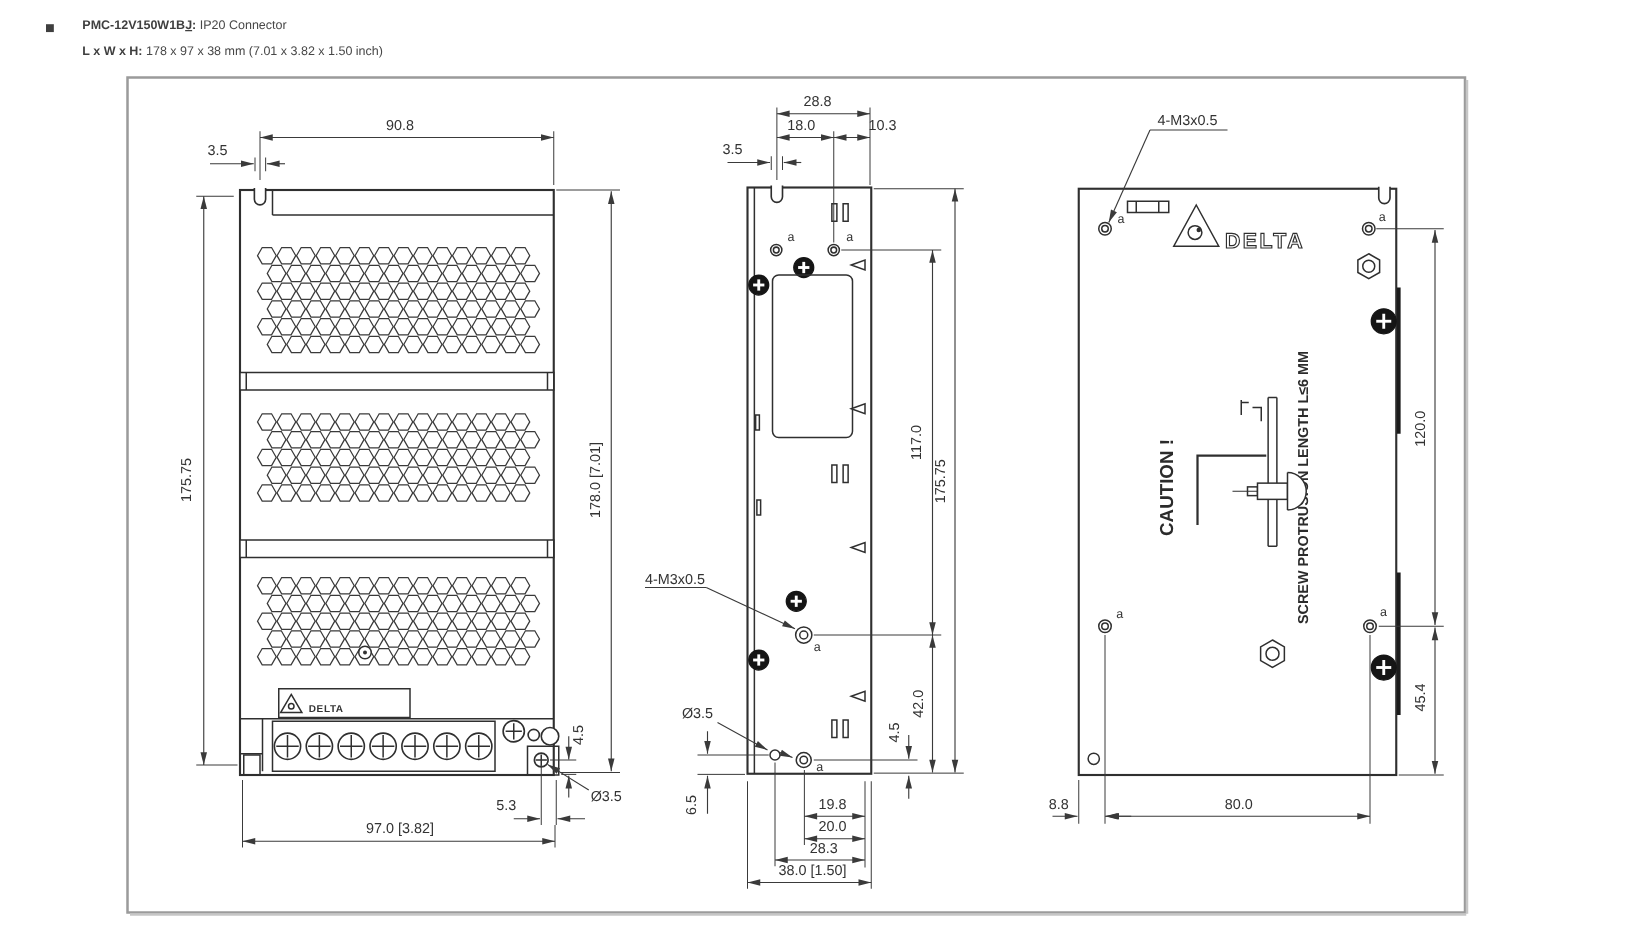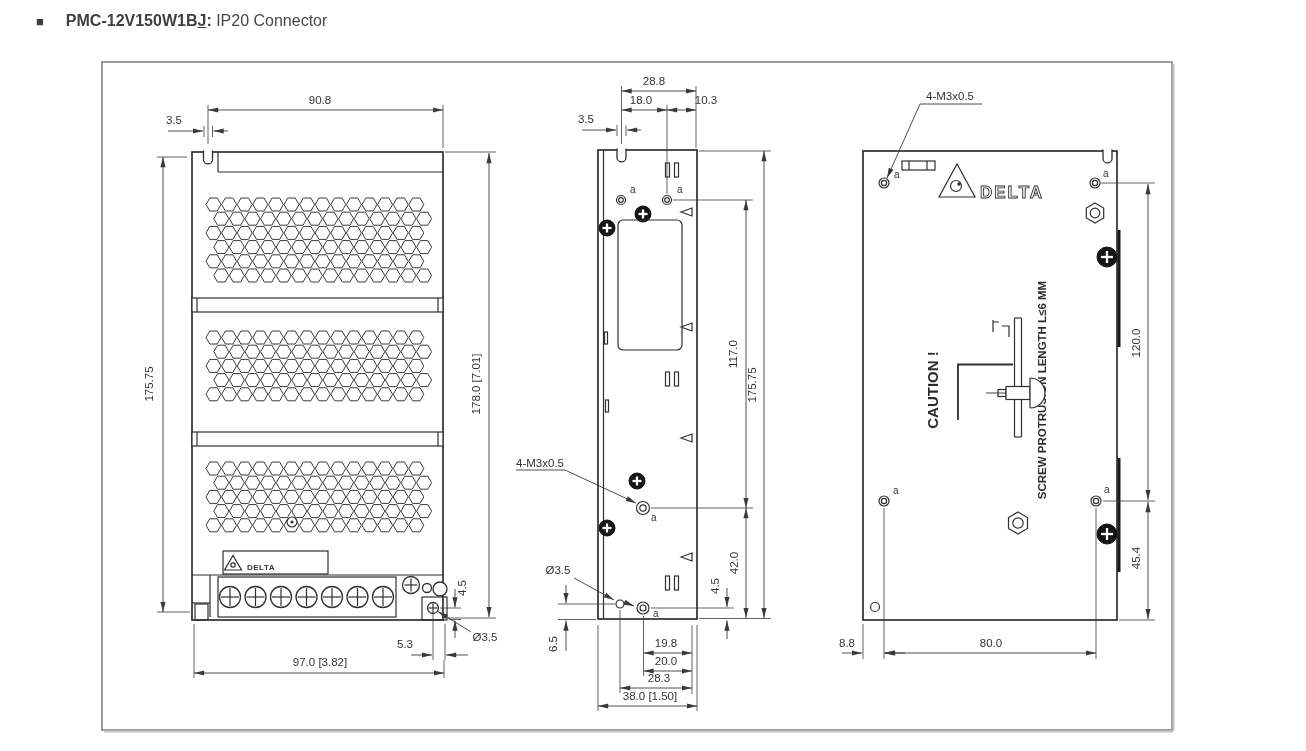--- a/index.html
+++ b/index.html
@@ -1,21 +1,21 @@
 <!DOCTYPE html>
 <html><head>
 <meta charset="utf-8">
 <title>PMC-12V150W1BJ Dimension Drawing</title>
 <style>
   html,body{margin:0;padding:0;background:#ffffff;width:1306px;height:751px;
     font-family:"Liberation Sans",sans-serif;-webkit-font-smoothing:antialiased;}
   .page{position:relative;width:1306px;height:751px;background:#fff;overflow:hidden;}
   .hdr{position:absolute;left:36px;top:10px;display:flex;gap:22px;color:#424242;}
   .hdr .bullet{font-size:13px;line-height:13px;margin-top:5px;color:#3f3f3f;}
-  .hdr .lines{font-size:16px;line-height:21px;color:#474747;}
+  .hdr .lines{font-size:10px;line-height:21px;color:#474747;}
   .hdr b{font-weight:bold;color:#3f3f3f;}
   .hdr u{text-decoration:underline;}
   svg{position:absolute;left:0;top:0;}
   .body{stroke:#2f2f2f;stroke-width:1.7;fill:#ffffff;}
   .det{stroke:#2f2f2f;stroke-width:1.2;fill:none;}
   .detf{stroke:#2f2f2f;stroke-width:1.2;fill:#ffffff;}
   .thk{stroke:#1c1c1c;stroke-width:3;fill:none;}
   .dim{stroke:#3a3a3a;stroke-width:0.9;fill:none;}
   .ext{stroke:#3a3a3a;stroke-width:0.8;fill:none;}
   .hex{stroke:#3a3a3a;stroke-width:1;fill:none;}
@@ -33,20 +33,21 @@
 </style>
 </head>
 <body>
 
 <div class="page">
 
   <div class="hdr">
     <span class="bullet">■</span>
     <div class="lines">
       <div><b><span>PMC-12V150W1B</span><u>J</u><span>:</span></b><span> IP20 Connector</span></div>
+      <div><b>L x W x H: </b><span>178 x 97 x 38 mm (7.01 x 3.82 x 1.50 inch)</span></div>
     </div>
   </div>
 
   <svg width="1306" height="751" viewBox="0 0 1306 751">
     <defs>
       <marker id="aE" viewBox="0 0 11 7" refX="10.5" refY="3.5" markerWidth="11" markerHeight="7" orient="auto" markerUnits="userSpaceOnUse">
         <path d="M10.5,3.5 L0.3,0.9 L0.3,6.1 Z" fill="#3a3a3a"></path>
       </marker>
       <marker id="aS" viewBox="0 0 11 7" refX="10.5" refY="3.5" markerWidth="11" markerHeight="7" orient="auto-start-reverse" markerUnits="userSpaceOnUse">
         <path d="M10.5,3.5 L0.3,0.9 L0.3,6.1 Z" fill="#3a3a3a"></path>

